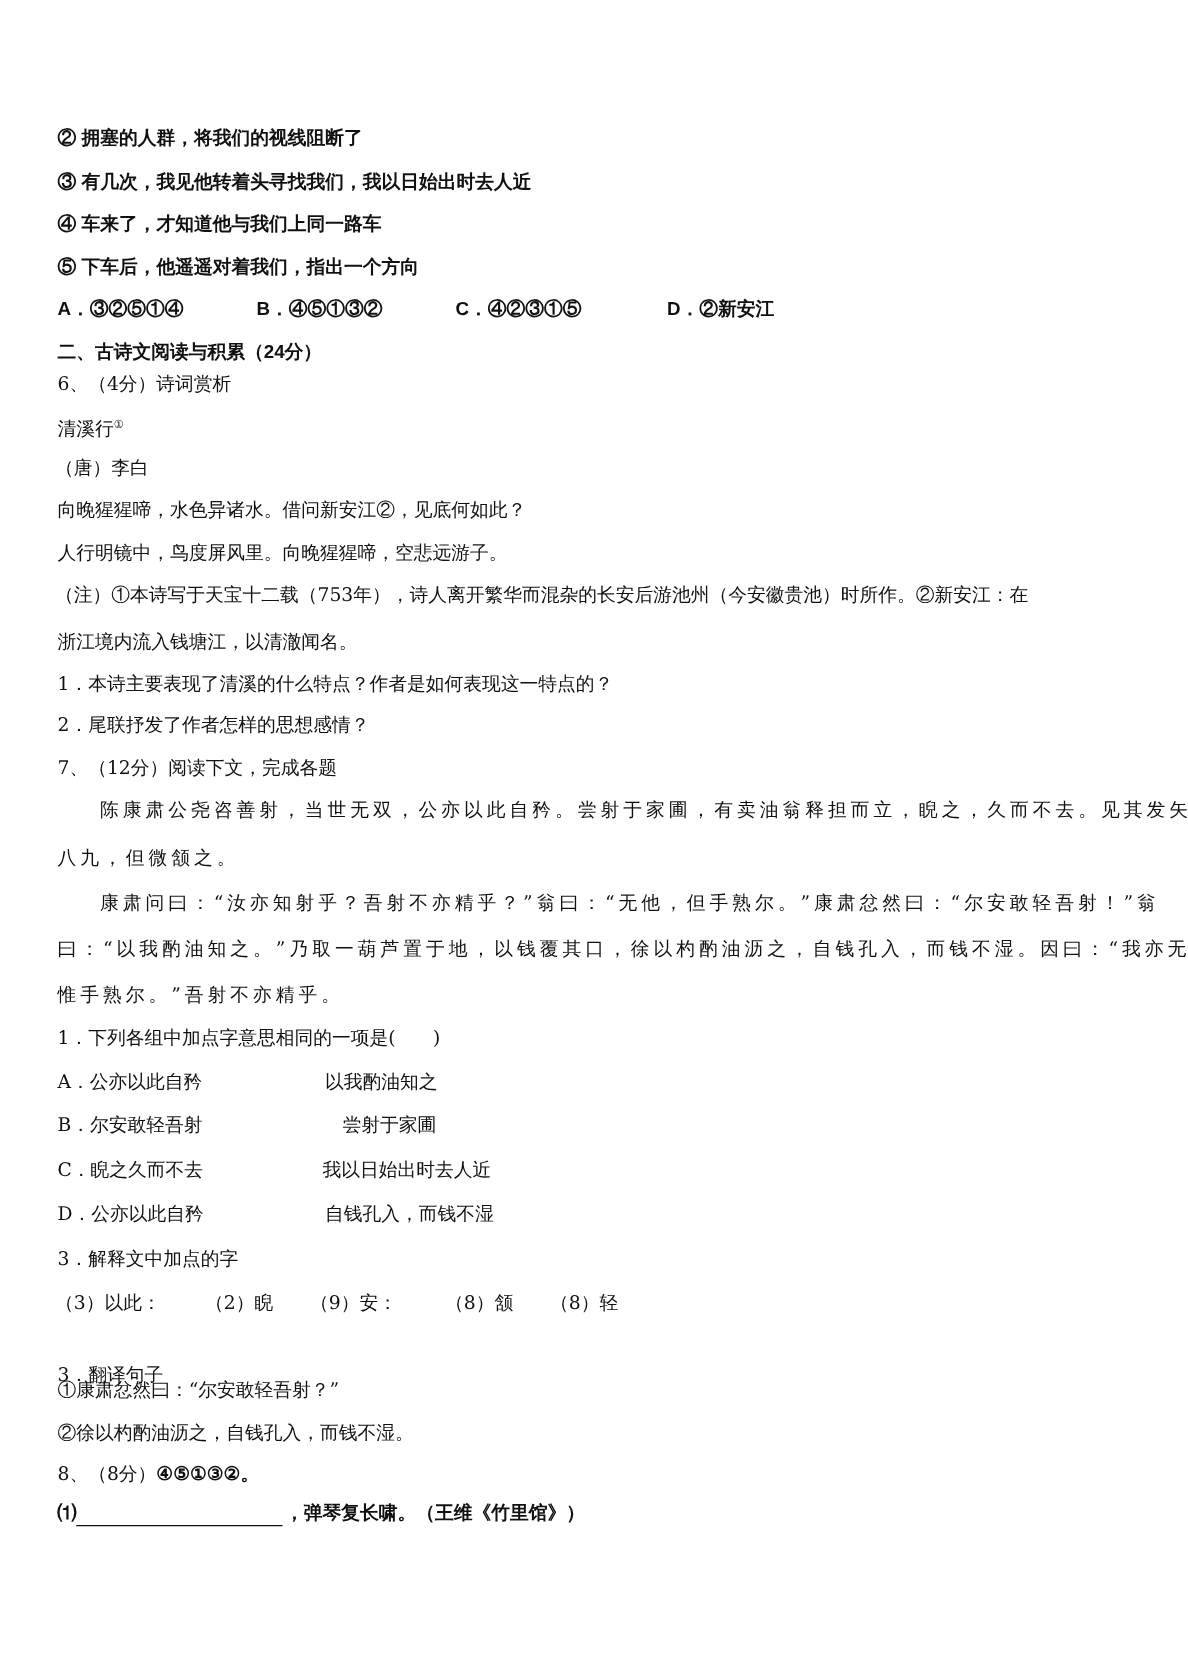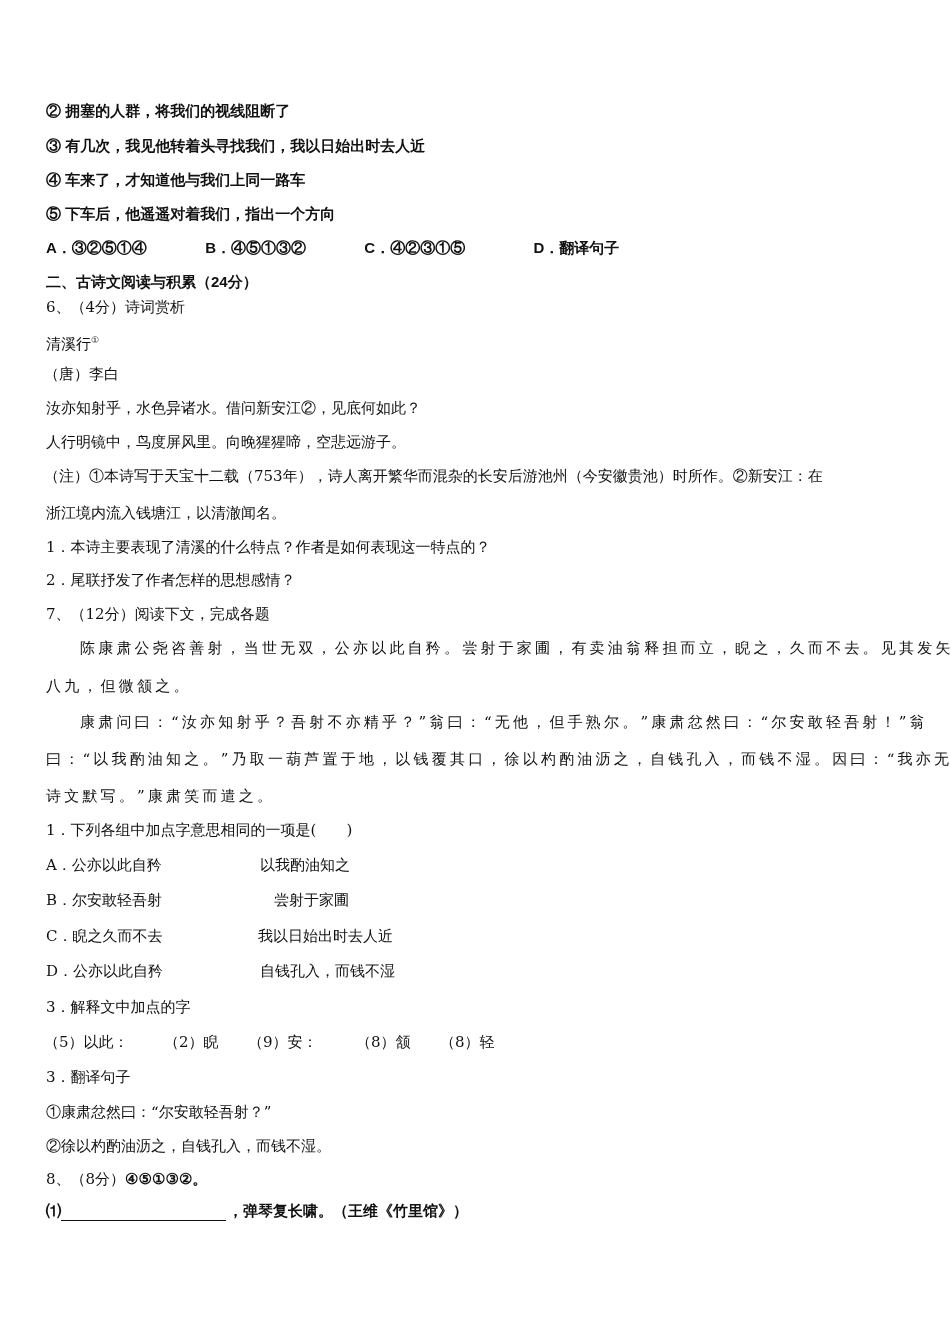--- a/index.html
+++ b/index.html
@@ -18,41 +18,41 @@
 
 <div class="ln b" style="top:101px">② 拥塞的人群，将我们的视线阻断了</div>
 <div class="ln b" style="top:136px">③ 有几次，我见他转着头寻找我们，我以日始出时去人近</div>
 <div class="ln b" style="top:170px">④ 车来了，才知道他与我们上同一路车</div>
 <div class="ln b" style="top:204px">⑤ 下车后，他遥遥对着我们，指出一个方向</div>
 
 <div class="ln b" style="top:238px">
   <span class="opt" style="width:155px"><span>A．</span><span>③②⑤①④</span></span>
   <span class="opt" style="width:155px"><span>B．</span><span>④⑤①③②</span></span>
   <span class="opt" style="width:165px"><span>C．</span><span>④②③①⑤</span></span>
-  <span class="opt"><span>D．</span><span>翻译句子</span></span>
+  <span class="opt"><span>D．</span><span>②新安江</span></span>
 </div>
 
 <div class="ln b" style="top:272px">二、古诗文阅读与积累（24分）</div>
 
 <div class="ln" style="top:297px">6、（4分）诗词赏析</div>
 <div class="ln" style="top:330px"><span>清溪行</span><sup style="font-size:9px">①</sup></div>
 <div class="ln" style="top:364px; left:44px">（唐）李白</div>
-<div class="ln" style="top:398px">汝亦知射乎，水色异诸水。借问新安江②，见底何如此？</div>
+<div class="ln" style="top:398px">向晚猩猩啼，水色异诸水。借问新安江②，见底何如此？</div>
 <div class="ln" style="top:432px">人行明镜中，鸟度屏风里。向晚猩猩啼，空悲远游子。</div>
 <div class="ln" style="top:466px; left:44px">（注）①本诗写于天宝十二载（753年），诗人离开繁华而混杂的长安后游池州（今安徽贵池）时所作。②新安江：在</div>
 <div class="ln" style="top:503px">浙江境内流入钱塘江，以清澈闻名。</div>
 <div class="ln" style="top:537px">1．本诗主要表现了清溪的什么特点？作者是如何表现这一特点的？</div>
 <div class="ln" style="top:570px">2．尾联抒发了作者怎样的思想感情？</div>
 
 <div class="ln" style="top:604px">7、（12分）阅读下文，完成各题</div>
 <div class="ln kai" style="top:638px; left:80px">陈康肃公尧咨善射，当世无双，公亦以此自矜。尝射于家圃，有卖油翁释担而立，睨之，久而不去。见其发矢十中</div>
 <div class="ln kai" style="top:676px">八九，但微颔之。</div>
 <div class="ln kai" style="top:712px; left:80px">康肃问曰：“汝亦知射乎？吾射不亦精乎？”翁曰：“无他，但手熟尔。”康肃忿然曰：“尔安敢轻吾射！”翁</div>
 <div class="ln kai" style="top:749px">曰：“以我酌油知之。”乃取一葫芦置于地，以钱覆其口，徐以杓酌油沥之，自钱孔入，而钱不湿。因曰：“我亦无他，</div>
-<div class="ln kai" style="top:786px">诗文默写。”康肃笑而遣之。</div>
+<div class="ln kai" style="top:786px">惟手熟尔。”吾射不亦精乎。</div>
 
 <div class="ln" style="top:820px">1．下列各组中加点字意思相同的一项是(　　)</div>
 <div class="ln" style="top:855px; width:400px">
   <span>A．</span><span>公亦以此自矜</span>
   <span class="col2" style="left:214px">以我酌油知之</span>
 </div>
 <div class="ln" style="top:890px; width:400px">
   <span>B．</span><span>尔安敢轻吾射</span>
   <span class="col2" style="left:228px">尝射于家圃</span>
 </div>
@@ -60,22 +60,22 @@
   <span>C．</span><span>睨之久而不去</span>
   <span class="col2" style="left:212px">我以日始出时去人近</span>
 </div>
 <div class="ln" style="top:961px; width:400px">
   <span>D．</span><span>公亦以此自矜</span>
   <span class="col2" style="left:214px">自钱孔入，而钱不湿</span>
 </div>
 
 <div class="ln" style="top:997px">3．解释文中加点的字</div>
 <div class="ln" style="top:1032px; left:44px">
-  <span class="gap" style="width:120px">（5）以此：</span><span class="gap" style="width:84px">（2）睨</span><span class="gap" style="width:108px">（9）安：</span><span class="gap" style="width:84px">（8）颔</span><span class="gap">（8）轻</span>
+  <span class="gap" style="width:120px">（3）以此：</span><span class="gap" style="width:84px">（2）睨</span><span class="gap" style="width:108px">（9）安：</span><span class="gap" style="width:84px">（8）颔</span><span class="gap">（8）轻</span>
 </div>
-<div class="ln" style="top:1067px">3．翻译句子</div>
+<div class="ln" style="top:1090px">3．翻译句子</div>
 <div class="ln" style="top:1102px">①康肃忿然曰：“尔安敢轻吾射？”</div>
 <div class="ln" style="top:1136px">②徐以杓酌油沥之，自钱孔入，而钱不湿。</div>
 
 <div class="ln" style="top:1169px"><span>8、（8分）</span><span class="b">④⑤①③②。</span></div>
 <div class="ln b" style="top:1201px">
   <span>⑴</span><span class="blank"></span><span>，弹琴复长啸。（王维《竹里馆》）</span>
 </div>
 
 </body></html>

